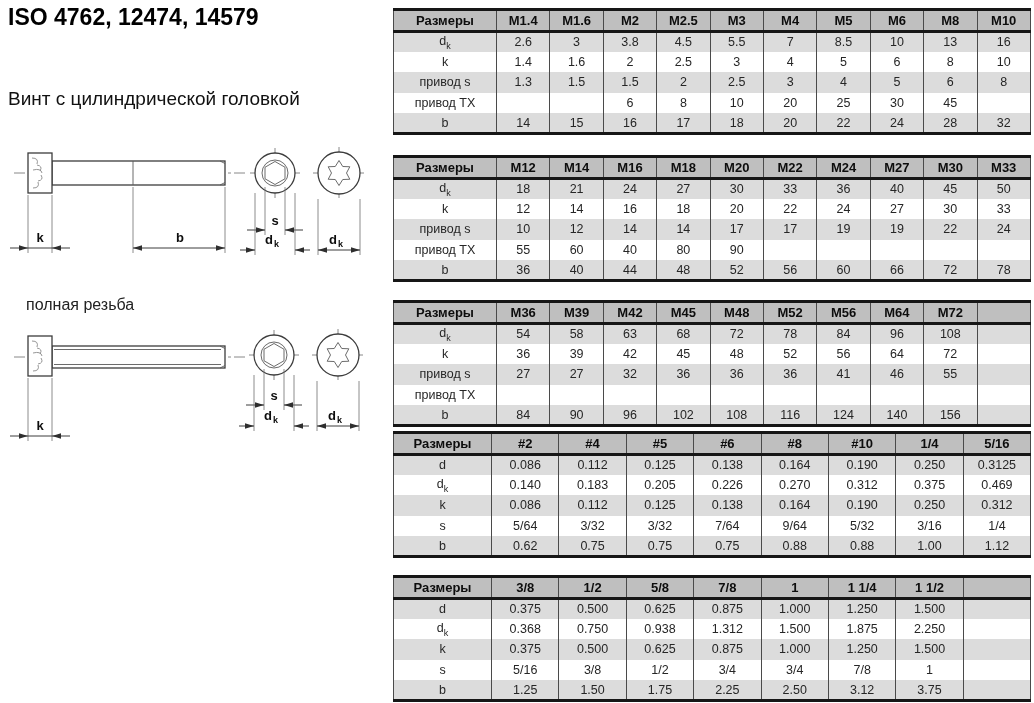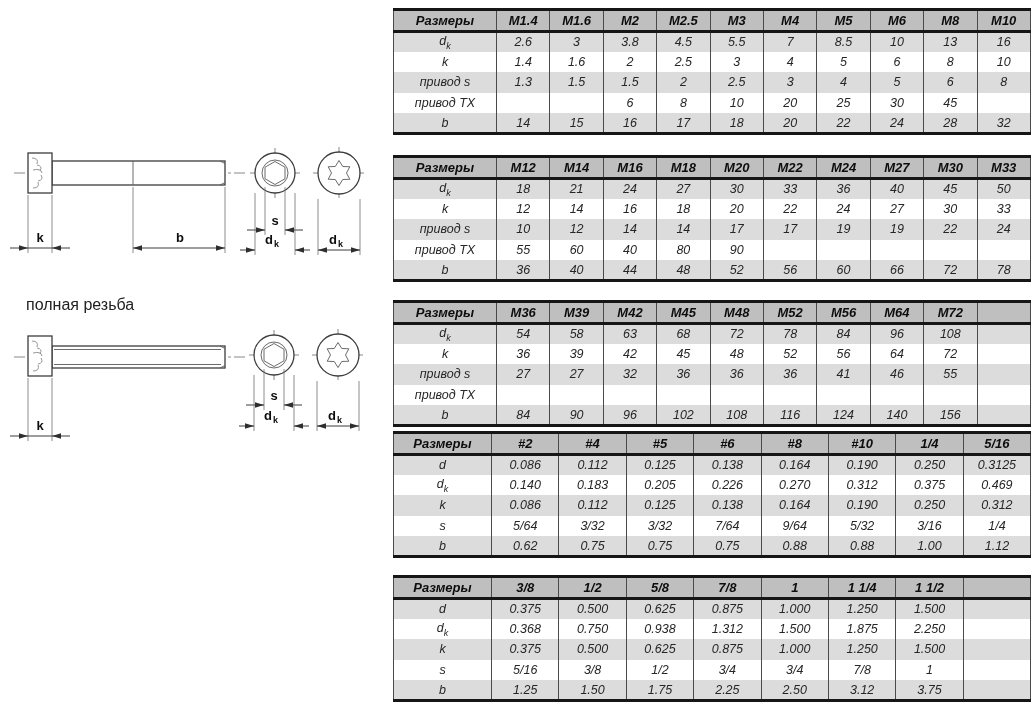--- a/index.html
+++ b/index.html
@@ -17,21 +17,20 @@
   #drawing1 { top:143px; }
   #drawing2 { top:326px; }
 
   .right-panel { position:absolute; left:393px; top:0; width:641px; height:703px; }
   .tbl-wrap { position:absolute; left:0; width:637px; }
   table {
     width:637px; table-layout:fixed; border-collapse:collapse;
     border-top:3px solid #161616; border-bottom:3px solid #161616;
     border-left:1px solid #4a4a4a; border-right:1px solid #4a4a4a;
     font-size:12.5px;
-    font-style:italic;
   }
   col.label-col-11 { width:103px; } col.data-col-11 { width:53.4px; }
   col.label-col-9  { width:98px;  } col.data-col-9  { width:67.4px; }
   th, td {
     border-left:1px solid #4a4a4a; border-right:1px solid #4a4a4a;
     text-align:center; vertical-align:middle; padding:0; overflow:hidden;
     color:#262626;
   }
   thead th {
     background:#bfbfbf; height:22px; font-weight:bold; color:#0d0d0d;
@@ -51,21 +50,23 @@
   .arr { fill:#2e2e2e; stroke:none; }
   .dimtext { font:bold 13px "Liberation Sans", sans-serif; fill:#0d0d0d; }
   .dimsub { font:bold 9px "Liberation Sans", sans-serif; fill:#0d0d0d; }
   .knurl { stroke:#8a8a8a; stroke-width:0.9; fill:none; }
 </style>
 </head>
 <body>
 
 <div class="left-panel">
   <div class="title-block">
+    <div class="title-line">ISO 4762, 12474, 14579</div>
   </div>
+  <div class="subtitle">Винт с цилиндрической головкой</div>
 
   <svg id="drawing1" class="drawing" width="390" height="120" viewBox="0 0 390 120">
     <line class="center" x1="14" y1="30" x2="248" y2="30"></line>
     <rect class="ol" x="52" y="18" width="173" height="24"></rect>
     <line class="thin" x1="133" y1="18" x2="133" y2="42"></line>
     <line class="thin" x1="220" y1="18" x2="225" y2="20.5"></line>
     <line class="thin" x1="220" y1="42" x2="225" y2="39.5"></line>
     <rect class="ol" x="28" y="10" width="24" height="40"></rect>
     <path class="knurl" d="M32,15 q7,0 5,6 M37,22 q6,1 3,6 M33,45 q7,0 5,-6 M38,38 q6,-1 3,-6 M33,27 q8,-2 9,3"></path>
 

